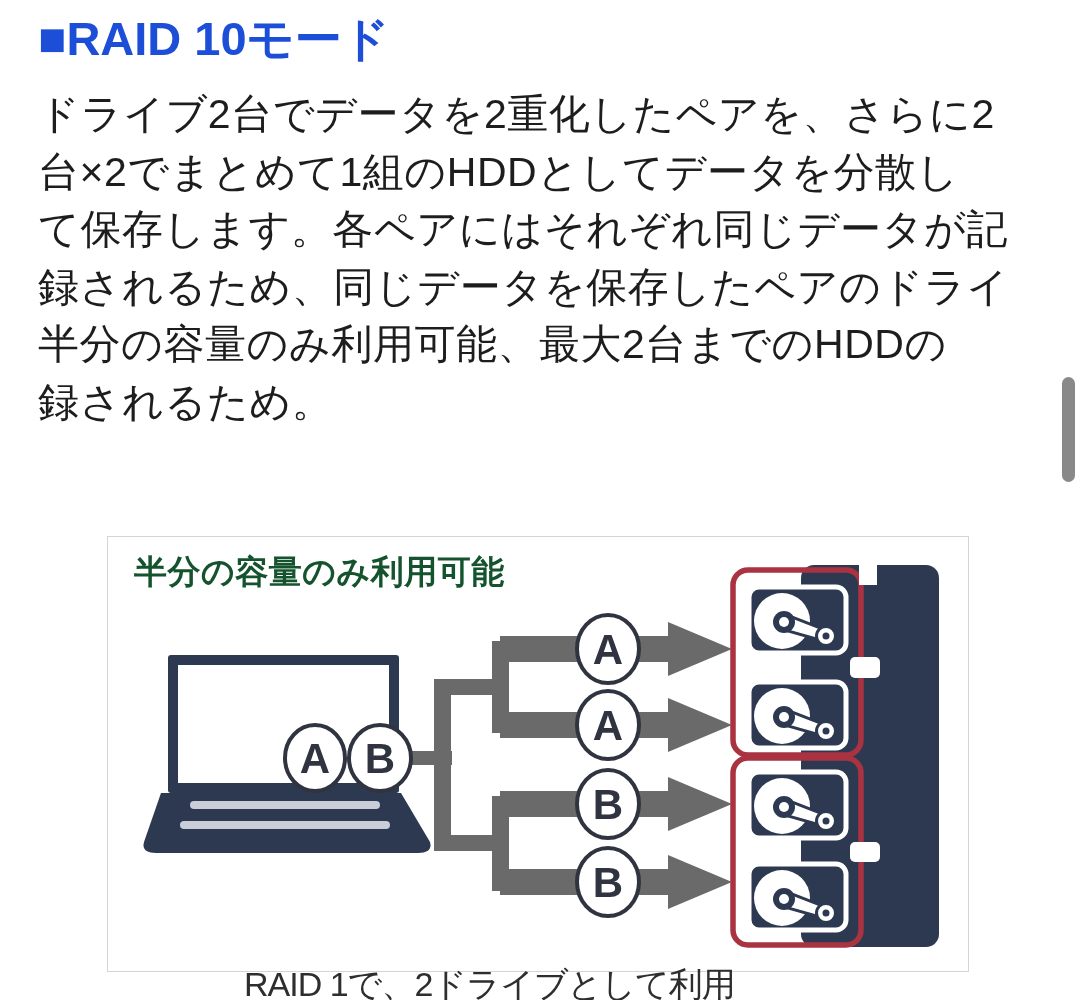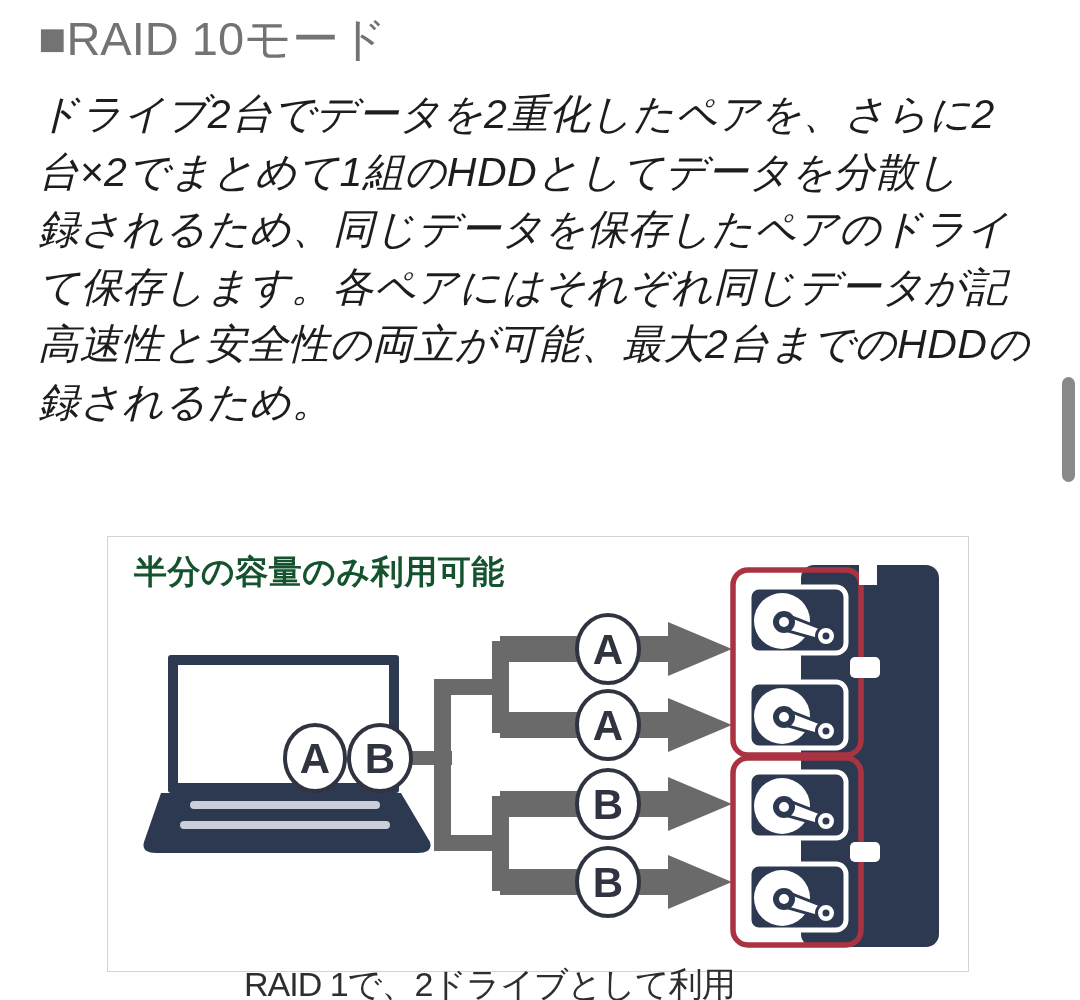--- a/index.html
+++ b/index.html
@@ -2,28 +2,28 @@
 <html><head>
 <meta charset="utf-8">
 <style>
   html,body{margin:0;padding:0;}
   body{
     width:1080px;height:1000px;background:#ffffff;position:relative;overflow:hidden;
     font-family:"Liberation Sans",sans-serif;
   }
   .heading{
     position:absolute;left:38px;top:8px;
-    font-size:47px;font-weight:400;color:#737373;letter-spacing:0;
+    font-size:47px;font-weight:700;color:#1d4ed8;letter-spacing:0;
     white-space:nowrap;
   }
   .paragraph{
     position:absolute;left:38px;top:86px;
     font-size:41px;line-height:57.5px;color:#1d1d1d;
   }
-  .para-line{white-space:nowrap;letter-spacing:0.5px;font-style:italic;}
+  .para-line{white-space:nowrap;letter-spacing:0.5px;}
   .diagram{
     position:absolute;left:107px;top:536px;width:860px;height:434px;
     border:1px solid #d4d4d4;background:#ffffff;
   }
   .diagram svg{position:absolute;left:0;top:0;}
   .cap-top{
     position:absolute;left:26px;top:13px;
     font-size:33px;font-weight:600;color:#14532d;white-space:nowrap;letter-spacing:0.5px;
   }
   .cap-bottom{
@@ -39,23 +39,23 @@
   }
 </style>
 </head>
 <body>
 
 <div class="heading">■RAID 10モード</div>
 
 <div class="paragraph">
   <div class="para-line">ドライブ2台でデータを2重化したペアを、さらに2</div>
   <div class="para-line">台×2でまとめて1組のHDDとしてデータを分散し</div>
+  <div class="para-line">て保存します。各ペアにはそれぞれ同じデータが記</div>
   <div class="para-line">録されるため、同じデータを保存したペアのドライ</div>
-  <div class="para-line">て保存します。各ペアにはそれぞれ同じデータが記</div>
-  <div class="para-line">高速性と安全性の両立が可能、最大2台までのHDDの</div>
+  <div class="para-line">半分の容量のみ利用可能、最大2台までのHDDの</div>
   <div class="para-line">録されるため。</div>
 </div>
 
 <div class="diagram">
   <svg width="860" height="434" viewBox="0 0 860 434">
     <defs>
       <symbol id="hdd" viewBox="0 0 103 72" width="103" height="72">
         <rect x="3" y="3" width="97" height="66" rx="10" fill="#2d3950" stroke="#ffffff" stroke-width="5"></rect>
         <circle cx="36" cy="37" r="28" fill="#ffffff"></circle>
         <path d="M35.6,45.1 L78.3,57.2 L81.7,46.8 L40.4,30.9 Z" fill="#ffffff" stroke="#2d3950" stroke-width="3" stroke-linejoin="round"></path>

